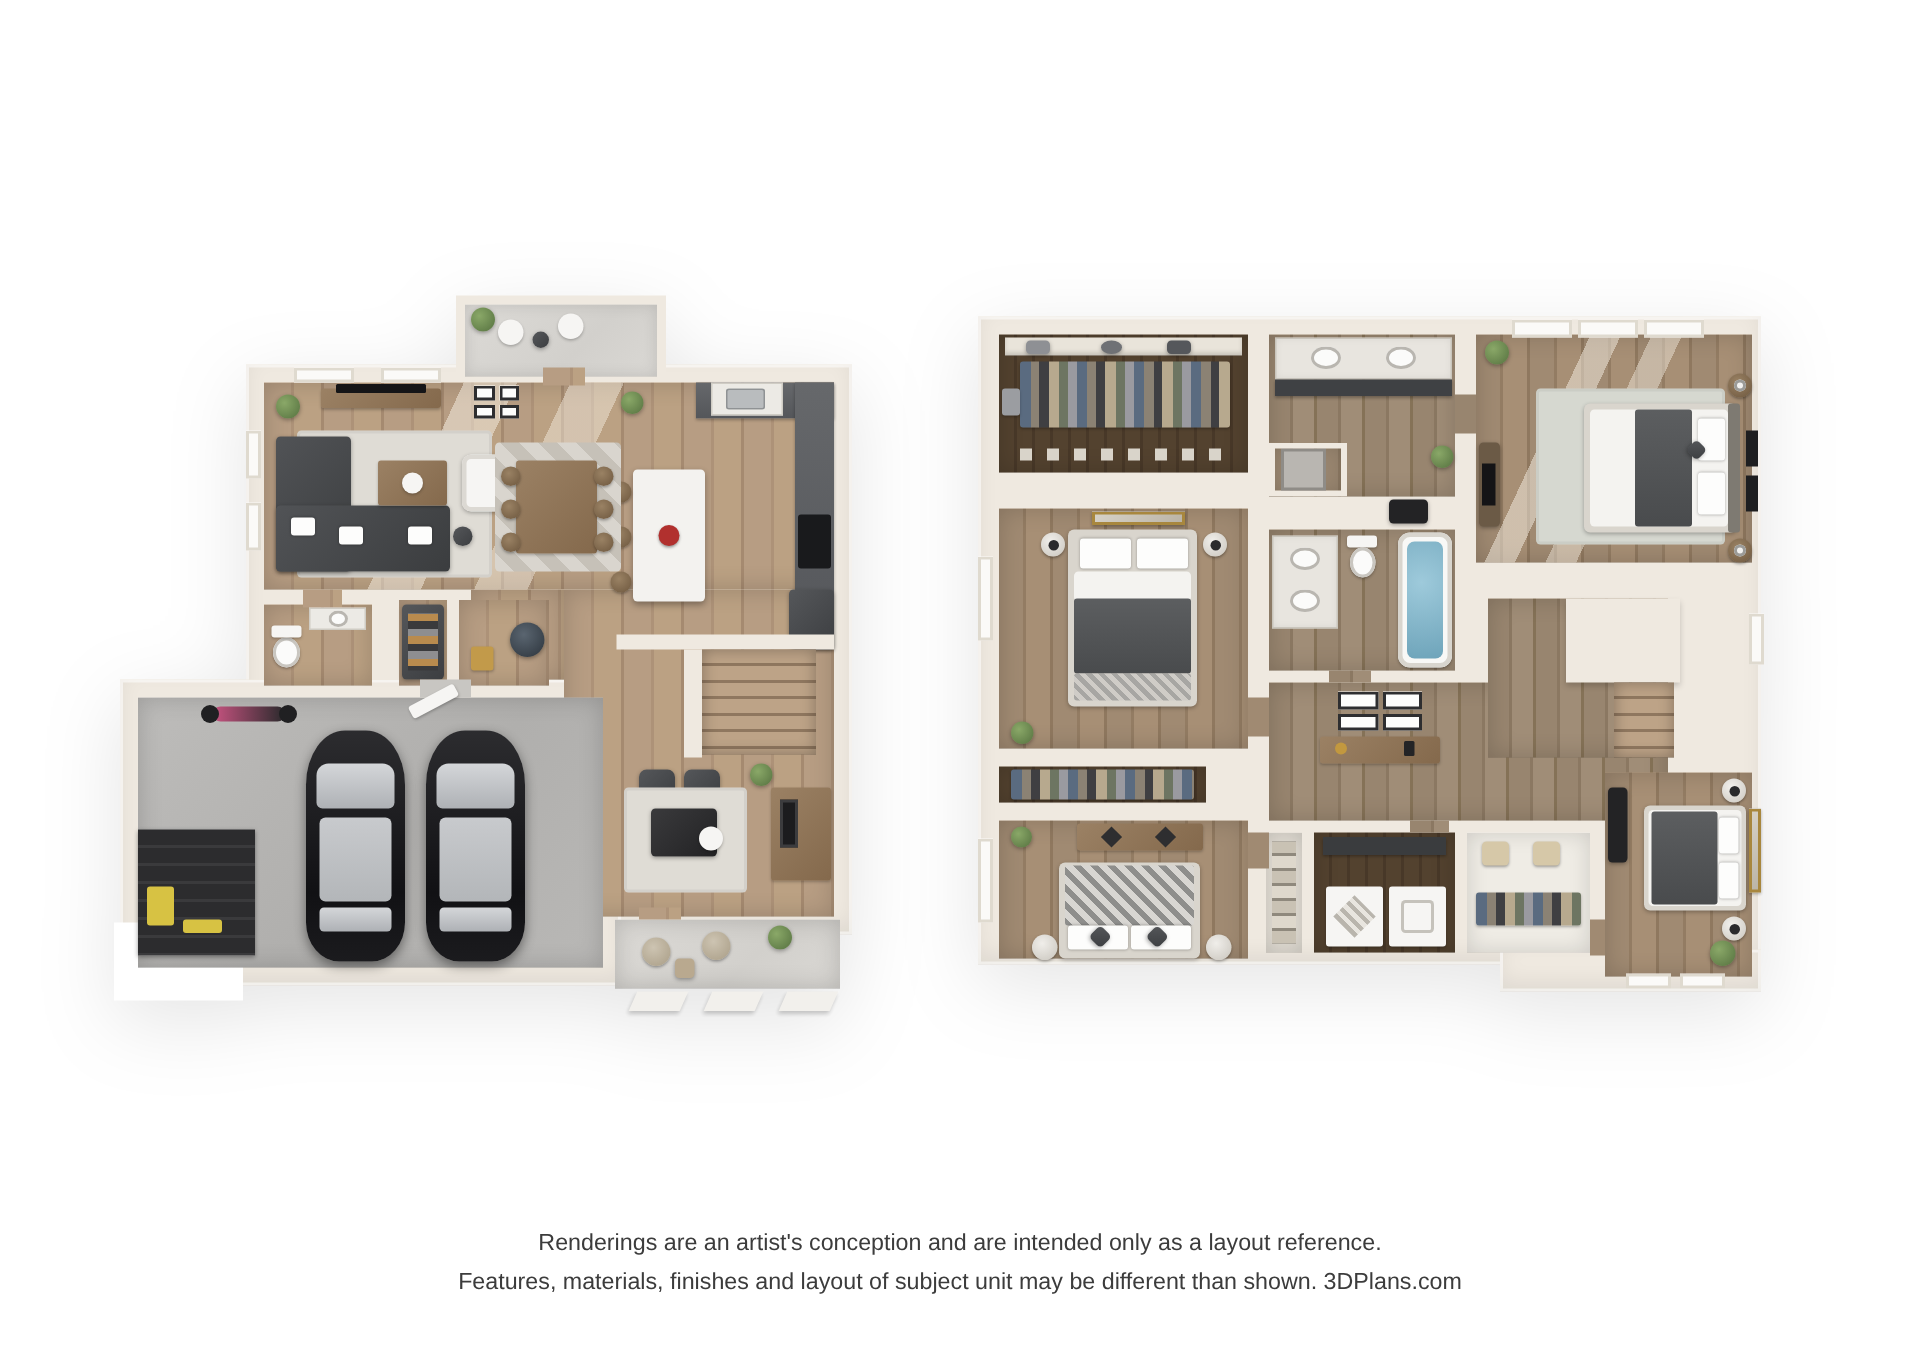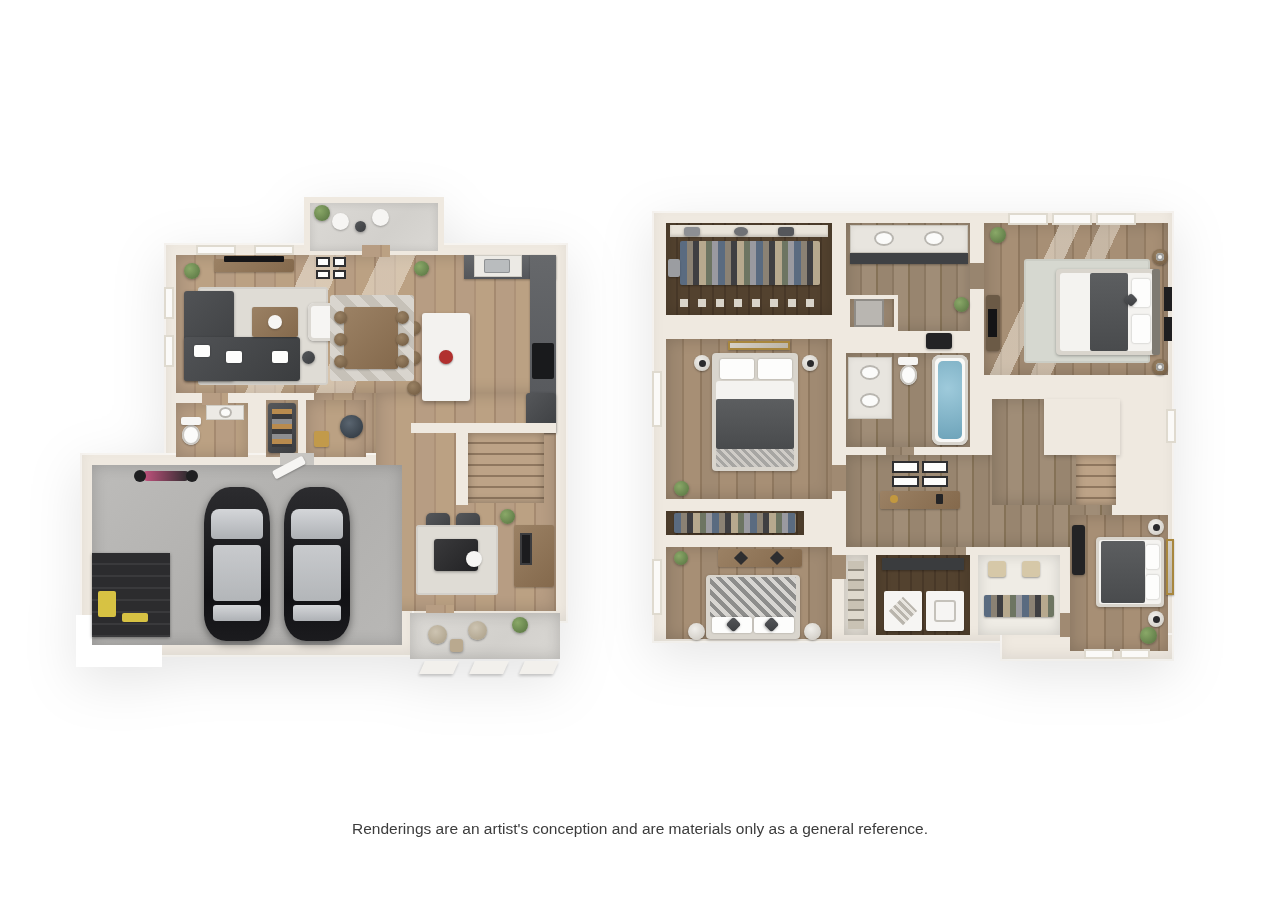--- a/index.html
+++ b/index.html
@@ -320,15 +320,16 @@
     <div class="a window" style="left:412px;top:10px;width:40px;height:12px;"></div>
     <div class="a window" style="left:456px;top:10px;width:40px;height:12px;"></div>
     <div class="a window" style="left:12px;top:168px;width:10px;height:56px;"></div>
     <div class="a window" style="left:12px;top:356px;width:10px;height:56px;"></div>
     <div class="a window" style="left:526px;top:206px;width:10px;height:34px;"></div>
     <div class="a window" style="left:444px;top:446px;width:30px;height:10px;"></div>
     <div class="a window" style="left:480px;top:446px;width:30px;height:10px;"></div>
   </div>
 
   <div class="disclaimer" style="top:816px;">
-    <div>Renderings are an artist's conception and are materials only as a general reference.</div>
+    <div>Renderings are an artist's conception and are intended only as a layout reference.</div>
+    <div>Features, materials, finishes and layout of subject unit may be different than shown. 3DPlans.com</div>
   </div>
 </div>
 
 </body></html>

